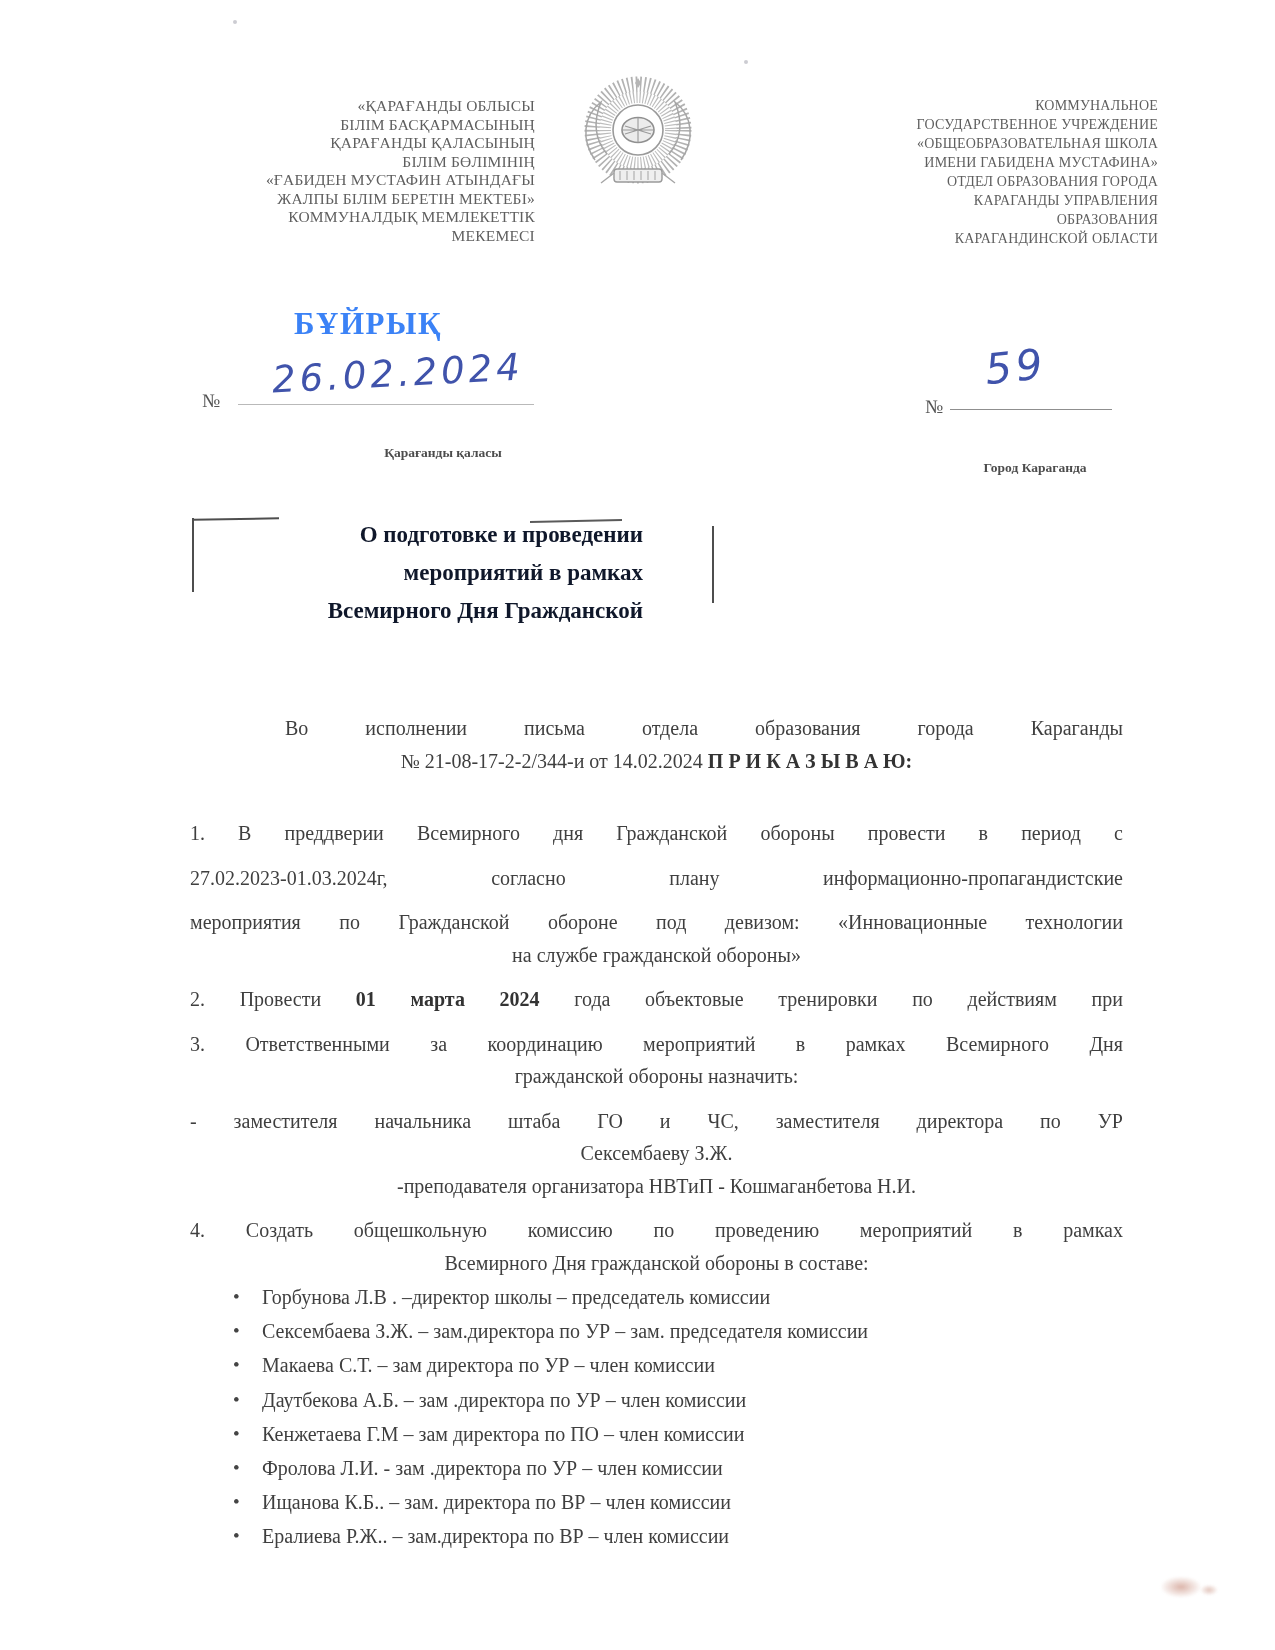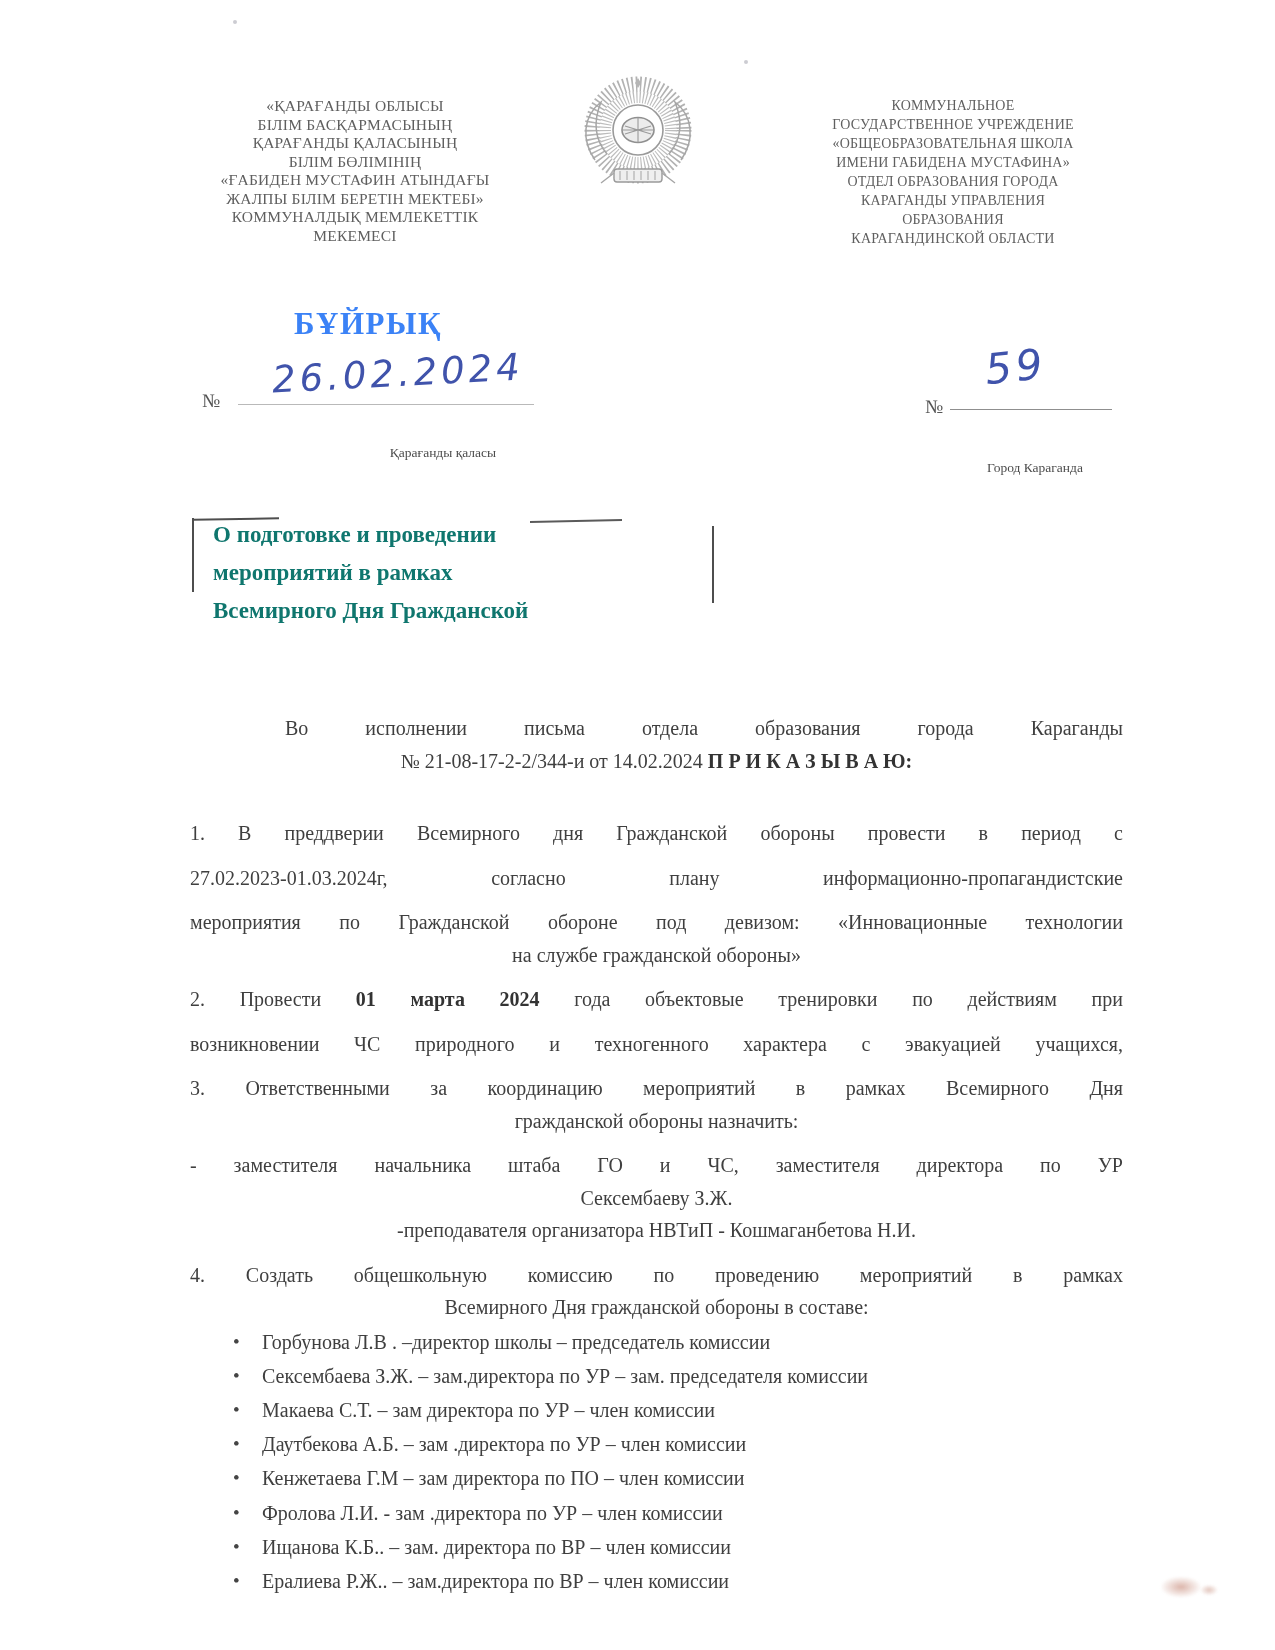--- a/index.html
+++ b/index.html
@@ -2,42 +2,42 @@
 <html><head>
 <meta charset="utf-8">
 <style>
   html,body{margin:0;padding:0;background:#e8e8e8;}
   .page{
     position:relative;width:1275px;height:1650px;margin:0 auto;
     background:#ffffff;overflow:hidden;
     font-family:"Liberation Serif","DejaVu Serif",serif;color:#3f3f3f;
   }
   
-  .org{position:absolute;text-align:center;color:#5f5f5f;}
+  .org{position:absolute;text-align:right;color:#5f5f5f;}
   .org div{white-space:nowrap;}
   .org-left{left:175px;top:97px;width:360px;font-size:15.5px;line-height:18.5px;letter-spacing:.2px;}
   .org-right{left:748px;top:96px;width:410px;font-size:14px;line-height:19px;letter-spacing:.2px;}
   .emblem{position:absolute;left:573px;top:74px;}
   
   .title{position:absolute;width:300px;text-align:center;font-weight:bold;font-size:31px;letter-spacing:1.5px;color:#3b82f6;}
   .title-kk{left:218px;top:306px;}
   .title-ru{left:863px;top:309px;}
   .no{position:absolute;font-size:19px;color:#555;}
   .no-kk{left:202px;top:390px;}
   .no-ru{left:925px;top:396px;}
   .uline{position:absolute;border-bottom:1.5px solid #b9b9b9;}
   .uline-kk{left:238px;top:404px;width:296px;}
   .uline-ru{left:950px;top:409px;width:162px;border-bottom-color:#8f8f8f;}
   .hand{
     position:absolute;font-family:"DejaVu Sans",sans-serif;font-style:italic;
     color:#4053ab;transform:rotate(-3deg);letter-spacing:4px;
   }
   .hand-date{left:272px;top:352px;font-size:37px;}
   .hand-no{left:985px;top:342px;font-size:42px;transform:rotate(-6deg);}
-  .place{position:absolute;width:170px;text-align:center;font-size:13.5px;font-weight:normal;color:#4c4c4c;}
+  .place{position:absolute;width:170px;text-align:center;font-size:13.5px;font-weight:bold;color:#4c4c4c;}
   .place-kk{left:358px;top:445px;}
   .place-ru{left:950px;top:450px;margin-top:10px;}
   
   .mark{position:absolute;background:#4e4e4e;}
   .mark-bracket-h{left:193px;top:518px;width:86px;height:2px;transform:rotate(-1deg);}
   .mark-bracket-v{left:192px;top:518px;width:2px;height:74px;}
   .mark-mid{left:530px;top:520px;width:92px;height:2px;background:#5a5a5a;transform:rotate(-1.2deg);}
   .mark-vright{left:712px;top:526px;width:2px;height:77px;}
   .speck{position:absolute;width:4px;height:4px;border-radius:50%;background:#9a9aa6;opacity:.5;}
   .speck1{left:233px;top:20px;}
@@ -46,21 +46,21 @@
     position:absolute;left:1152px;top:1572px;width:58px;height:30px;
     background:radial-gradient(closest-side,rgba(190,120,100,.55),rgba(190,120,100,0) 72%);
     filter:blur(1px);
   }
   .stain2{
     position:absolute;left:1196px;top:1582px;width:26px;height:16px;
     background:radial-gradient(closest-side,rgba(190,125,105,.45),rgba(190,125,105,0) 70%);
     filter:blur(1px);
   }
   
-  .subject{position:absolute;left:213px;top:516px;width:430px;font-size:23px;font-weight:bold;line-height:38px;color:#0f766e;}
+  .subject{position:absolute;left:213px;top:516px;width:430px;font-size:23px;font-weight:bold;line-height:38px;color:#0f172a;text-align:right;}
   .subject div{white-space:nowrap;}
   
   .docbody{position:absolute;left:190px;top:700px;width:933px;font-size:20px;line-height:32.5px;color:#3f3f3f;}
   .jl{text-align:justify;text-align-last:justify;margin-top:12px;}
   .ll{text-align:center;}
   .ind{text-indent:95px;}
   .gap{height:28px;}
   .b{font-weight:bold;color:#333;}
   .bullets{margin-left:43px;margin-top:1px;}
   .brow{display:flex;line-height:34.2px;}
@@ -141,21 +141,20 @@
     <div class="ll"><span>№  21-08-17-2-2/344-и от 14.02.2024 </span><span class="b">П Р И К А З Ы В А Ю:</span></div>
 
     <div class="gap"></div>
 
     <div class="jl">1. В преддверии Всемирного дня Гражданской обороны провести    в период с</div>
     <div class="jl">27.02.2023-01.03.2024г,  согласно  плану  информационно-пропагандистские</div>
     <div class="jl">мероприятия по Гражданской обороне под девизом: «Инновационные технологии</div>
     <div class="ll">на службе гражданской обороны»</div>
 
     <div class="jl"><span>2. Провести </span><span class="b">01 марта 2024</span><span> года объектовые тренировки по действиям при</span></div>
-    <div class="jl">возникновении ЧС природного и техногенного характера с эвакуацией учащихся,</div>
 
     <div class="jl">3. Ответственными за координацию мероприятий в рамках Всемирного Дня</div>
     <div class="ll">гражданской обороны назначить:</div>
     <div class="jl">- заместителя начальника штаба ГО и ЧС, заместителя директора по УР</div>
     <div class="ll">Сексембаеву З.Ж.</div>
     <div class="ll">-преподавателя организатора НВТиП  - Кошмаганбетова Н.И.</div>
 
     <div class="jl">4. Создать общешкольную комиссию по проведению мероприятий в рамках</div>
     <div class="ll">Всемирного Дня гражданской обороны в составе:</div>
 

